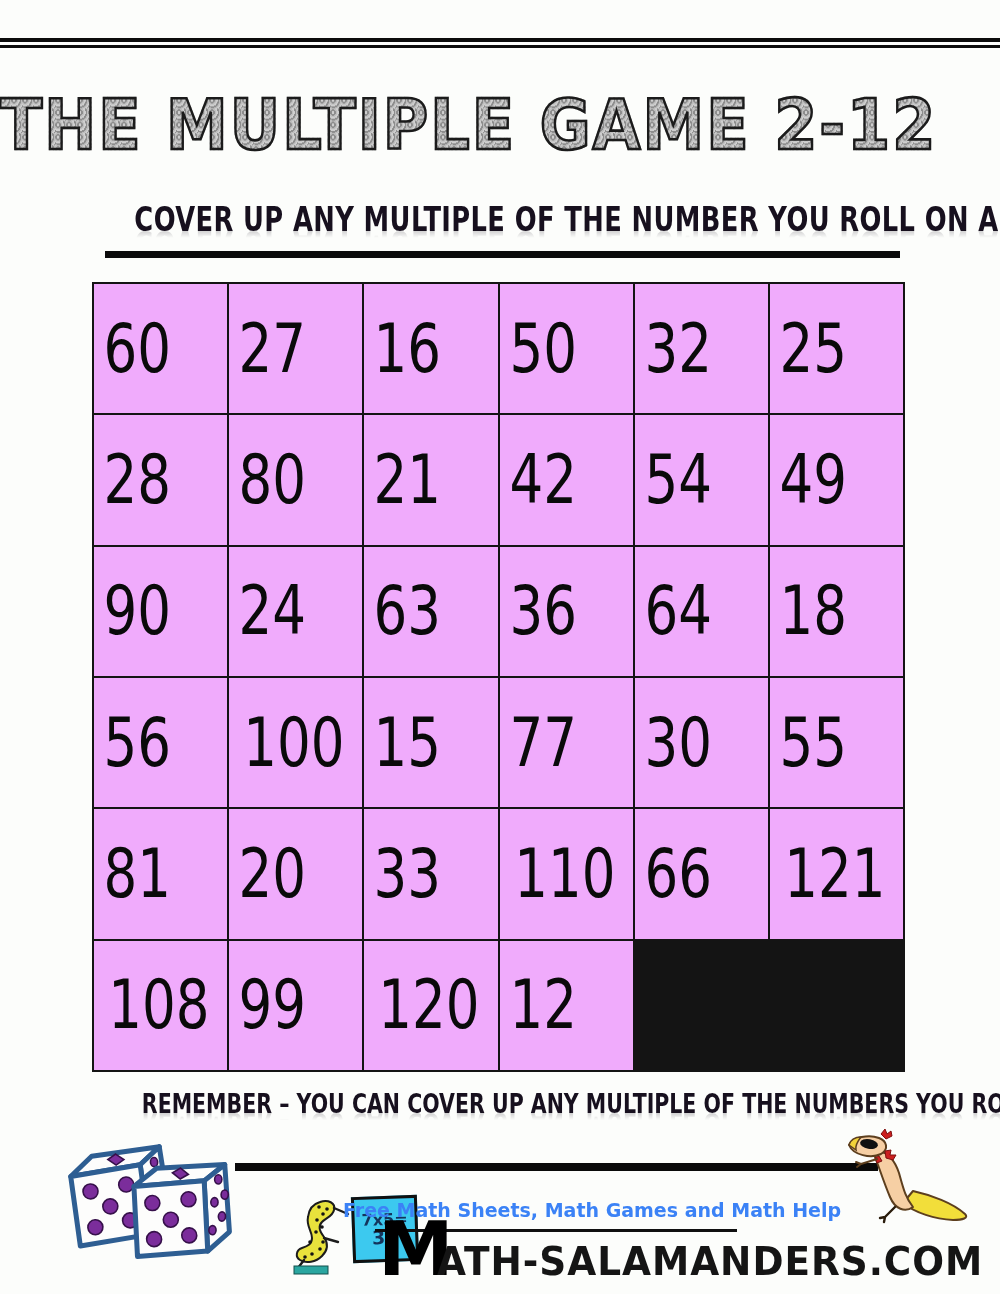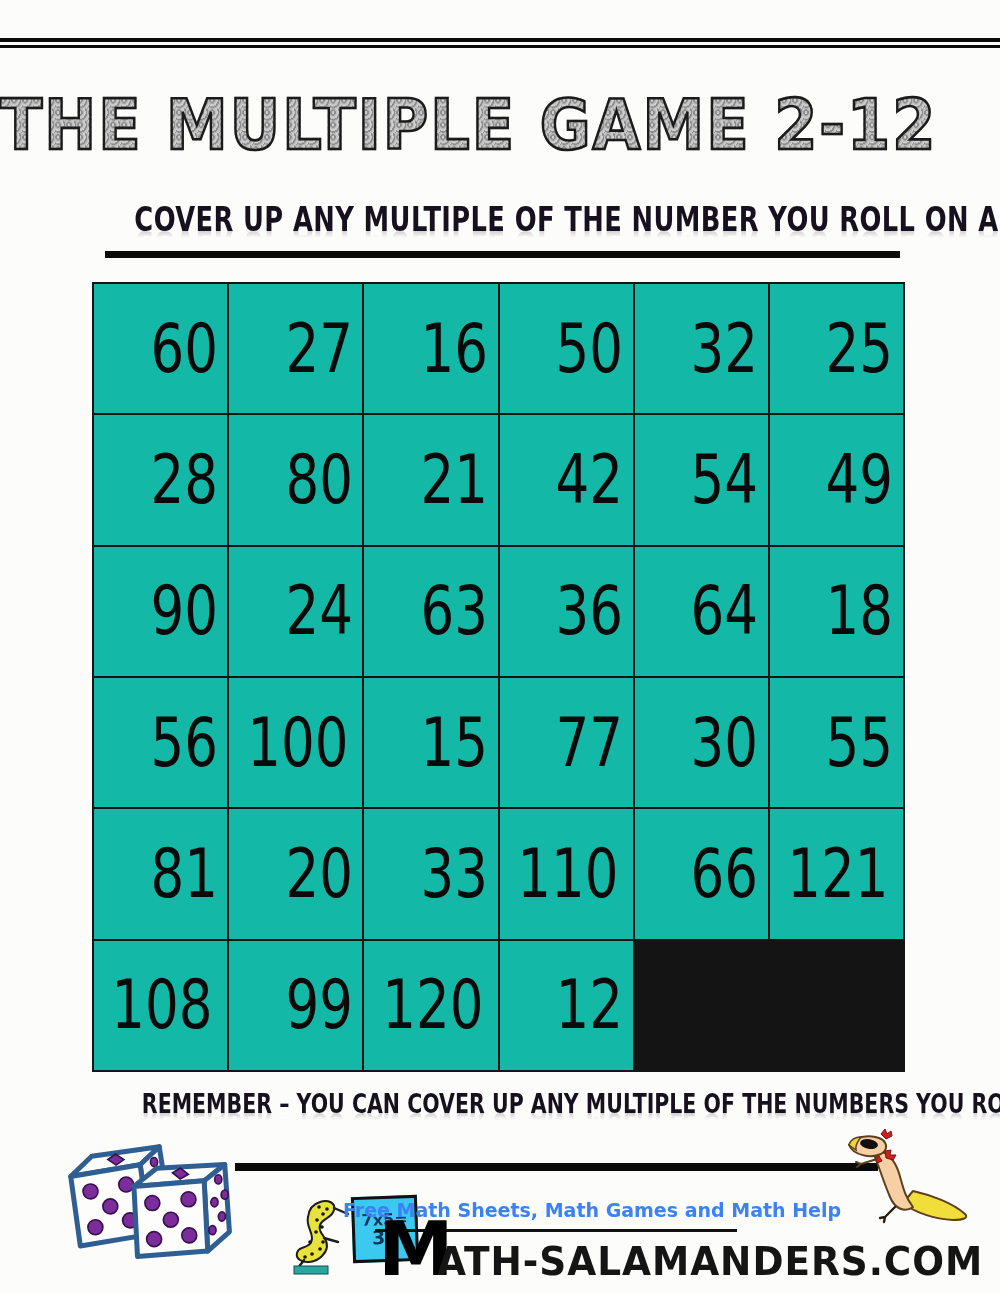--- a/index.html
+++ b/index.html
@@ -39,21 +39,21 @@
     transform:scaleX(0.78);transform-origin:50% 50%;letter-spacing:0.5px;
   }
   .subtitle-rule{left:105px;top:251px;width:795px;height:7px;background:#0b0b0b;}
 
   
   .grid{
     left:92px;top:282px;width:813px;height:790px;box-sizing:border-box;
     background:#141414;padding:2px;display:grid;
     grid-template-columns:repeat(6,1fr);grid-template-rows:repeat(6,1fr);gap:2px;
   }
-  .cell{background:#14b8a6;display:flex;align-items:center;justify-content:flex-end;}
+  .cell{background:#f0abfc;display:flex;align-items:center;justify-content:flex-start;}
   .num{
     font-size:68px;color:#0a0a0a;line-height:1;
     transform:scaleX(0.78);transform-origin:50% 50%;
   }
 
   
   .reminder-wrap{left:0;top:1088px;width:1000px;text-align:center;white-space:nowrap;
     -webkit-box-reflect:below -12px linear-gradient(transparent 58%, rgba(20,12,30,.35));}
   .reminder-text{
     display:inline-block;font-size:27px;font-weight:bold;color:#17101e;

